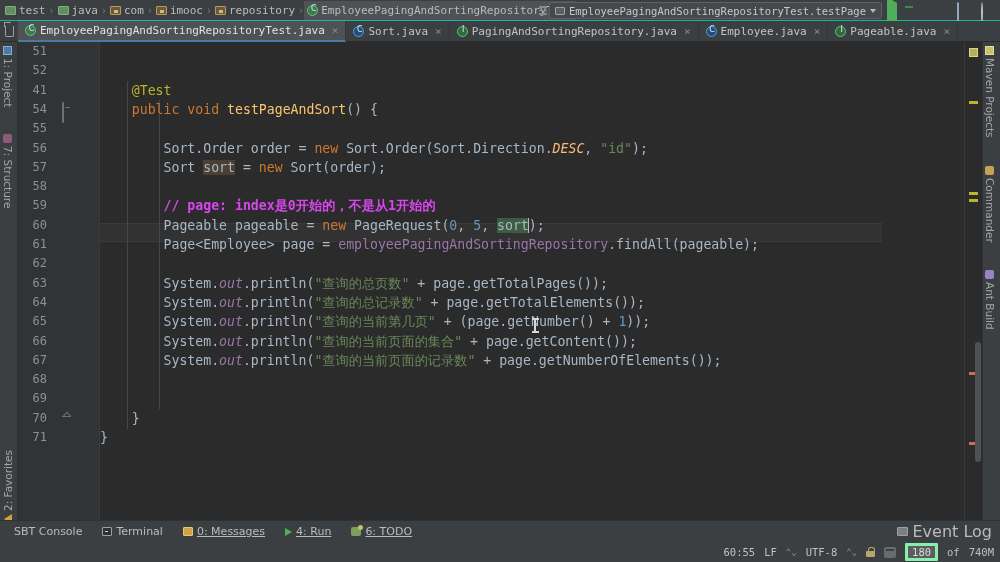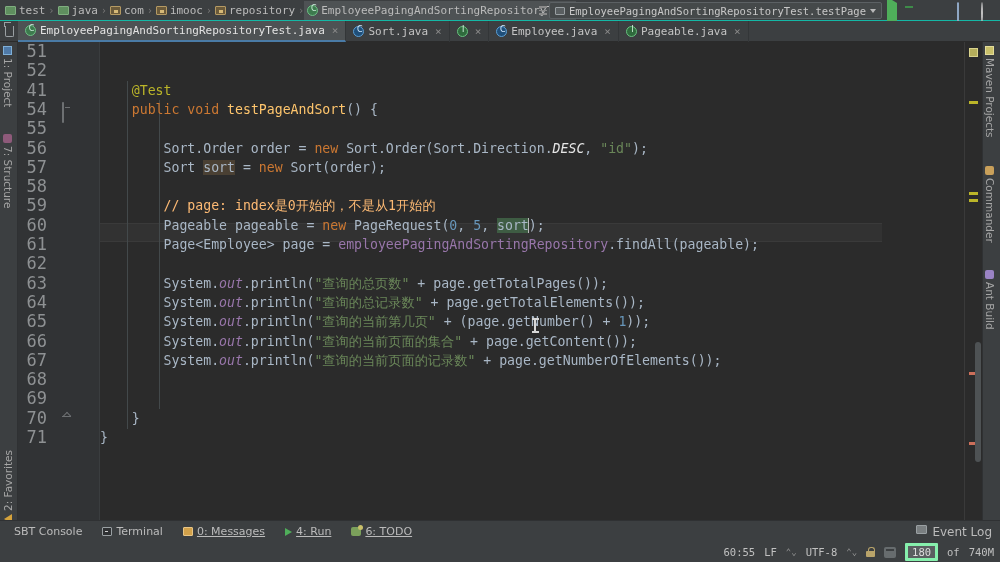--- a/index.html
+++ b/index.html
@@ -117,21 +117,21 @@
   .editor {
     position:absolute;left:18px;top:42px;width:964px;height:478px;background:#2b2b2b;
     overflow:hidden;
   }
   .gutter {
     position:absolute;left:0;top:0;width:82px;height:478px;background:#313335;
     border-right:1px solid #3a3d3f;
   }
   .lineno {
     position:absolute; right:52px; width:40px; text-align:right;
-    font-family:"DejaVu Sans Mono",monospace;font-size:17px;color:#8e9193;
+    font-family:"DejaVu Sans Mono",monospace;font-size:12px;color:#8e9193;
     height:19.3px; line-height:19.3px;
   }
   .gmark { position:absolute; left:44px; width:14px; height:14px; }
   .gutter-run {
     width:11px;height:12px;border:1.3px solid #6d7072;border-radius:2px 2px 5px 5px;
     position:relative;
   }
   .gutter-run::after{content:"";position:absolute;left:2px;top:4px;width:5px;height:1.4px;background:#6d7072;}
   .fold {
     width:9px;height:9px;position:relative;
@@ -150,24 +150,24 @@
   .curline-bg {
     position:absolute;left:0;width:864px;height:19.3px;background:#323232;
     border-top:1px solid #3a3a3a;border-bottom:1px solid #3a3a3a;
   }
   .indentguide{position:absolute;width:1px;background:#43494b;}
 
   
   .kw  { color:#cc7832; }
   .str { color:#6a8759; }
   .num { color:#6897bb; }
-  .cmt { color:#fdba74; }
+  .cmt { color:#d946ef;font-weight:bold; }
   .ann { color:#bbb529; }
   .fld { color:#9876aa; font-style:italic; }
-  .cst { color:#e5e5e5; font-style:italic; }
+  .cst { color:#fdba74; font-style:italic; }
   .mth { color:#ffc66d; }
   .sel { background:#3e5c43; }
   .softhl { background:#4a4033; }
   .ref { color:#9876aa; }
   .caret{display:inline-block;width:1px;height:15px;background:#bbbbbb;vertical-align:-3px;margin:0 -0.5px;}
 
   
   .markers {
     position:absolute;right:0;top:0;width:18px;height:478px;background:#2b2b2b;
     border-left:1px solid #3a3a3a;
@@ -193,21 +193,21 @@
     display:flex;align-items:center;gap:4px;padding:0 10px;height:22px;
     font-size:11px;color:#bbbbbb;font-family:"DejaVu Sans",sans-serif;white-space:nowrap;
   }
   .ic-term{width:10px;height:9px;border:1px solid #9aa0a3;border-radius:1px;position:relative;background:#2f3133;}
   .ic-term::after{content:"";position:absolute;left:2px;top:3px;width:3px;height:1.2px;background:#cfcfcf;}
   .ic-msg{width:10px;height:9px;background:#d2a14a;border-radius:1px;border:1px solid #e8c585;}
   .ic-run{width:0;height:0;border-left:7px solid #4fae5a;border-top:4.5px solid transparent;border-bottom:4.5px solid transparent;}
   .ic-todo{width:10px;height:9px;background:#7ba05b;border-radius:2px;position:relative;}
   .ic-todo::after{content:"";position:absolute;right:-2px;top:-2px;width:5px;height:5px;background:#c9c06a;border-radius:50%;}
   .und{text-decoration:underline;}
-  .evlog{position:absolute;right:8px;display:flex;align-items:flex-start;gap:5px;font-size:12px;color:#bbbbbb;}
+  .evlog{position:absolute;right:8px;display:flex;align-items:center;gap:5px;font-size:16px;color:#bbbbbb;}
   .ic-evlog{width:11px;height:9px;background:#7a7f81;border:1px solid #9aa0a3;border-radius:1px;}
 
   
   .statusbar {
     position:absolute;left:0;top:542px;width:1000px;height:20px;background:#3c3f41;
     display:flex;align-items:center;
   }
   .st-l{display:flex;align-items:center;gap:7px;padding-left:6px;font-size:10.5px;color:#c0c0c0;
         font-family:"DejaVu Sans Mono",monospace;}
   .st-chk{width:11px;height:11px;border:1px solid #6f7476;background:#4a4e50;border-radius:1px;}
@@ -291,20 +291,21 @@
       <span>EmployeePagingAndSortingRepositoryTest.java</span>
       <span class="x">×</span>
     </div>
     <div class="tab">
       <span class="ic-cls-blue"></span>
       <span>Sort.java</span>
       <span class="x">×</span>
     </div>
     <div class="tab">
       <span class="ic-iface"></span>
+      <span>PagingAndSortingRepository.java</span>
       <span class="x">×</span>
     </div>
     <div class="tab">
       <span class="ic-cls-blue"></span>
       <span>Employee.java</span>
       <span class="x">×</span>
     </div>
     <div class="tab">
       <span class="ic-iface"></span>
       <span>Pageable.java</span>

